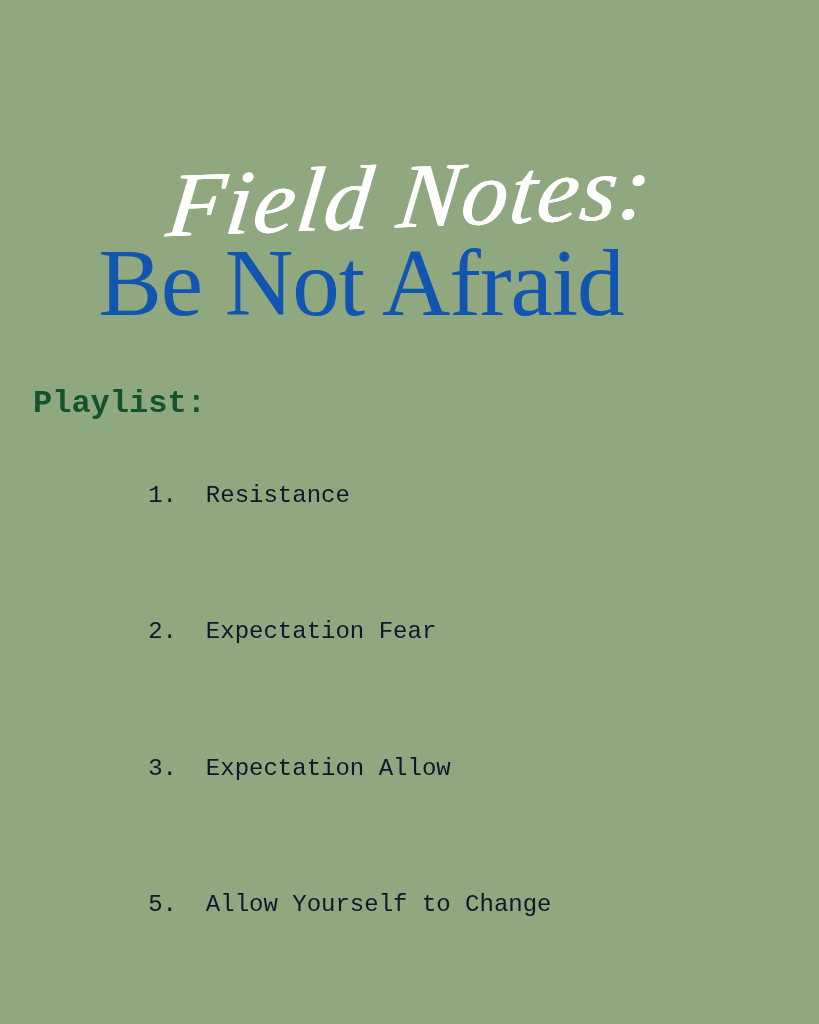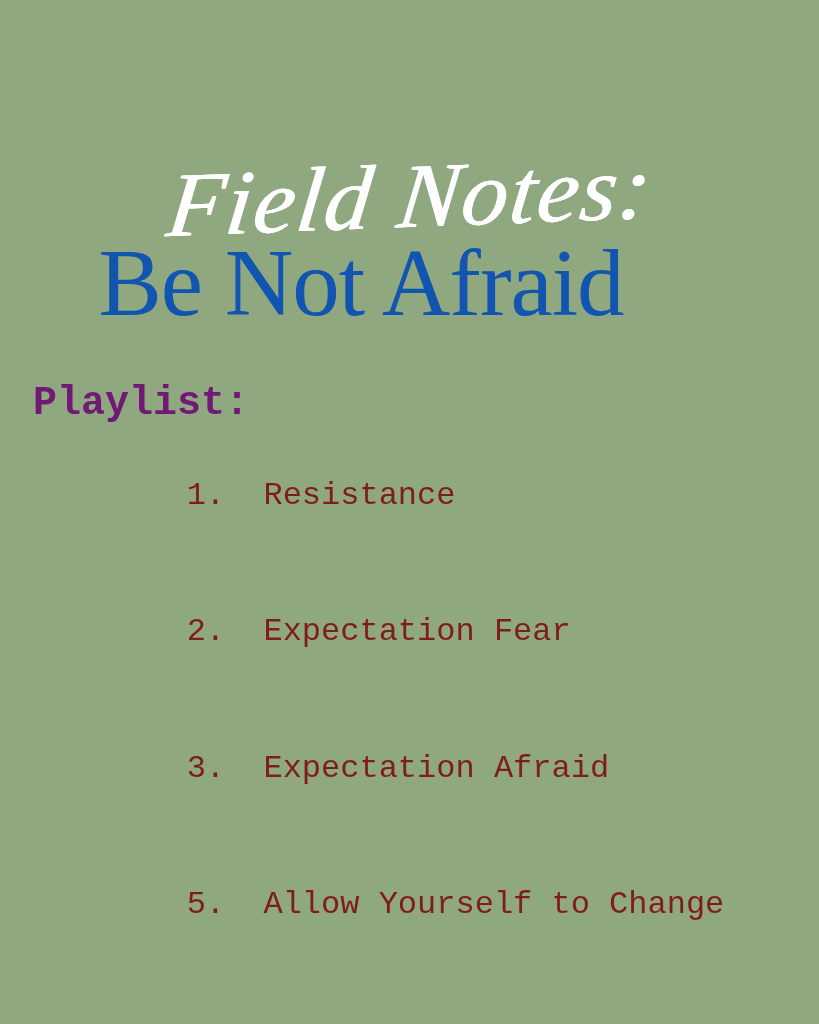--- a/index.html
+++ b/index.html
@@ -69,40 +69,40 @@
 
   
   .playlist {
     position: absolute;
     left: 33px;
     top: 381px;
     width: 780px;
   }
 
   .playlist-heading {
-    color: #701a75;
+    color: #14532d;
     font-family: "Liberation Mono", "DejaVu Sans Mono", monospace;
-    font-size: 40px;
+    font-size: 32px;
     font-weight: 700;
     line-height: 46px;
     letter-spacing: 0px;
     white-space: pre;
     margin: 0 0 0 0;
   }
 
   .playlist-list {
     list-style: none;
     margin: 0;
     padding: 0;
   }
 
   .playlist-item {
-    color: #7f1d1d;
+    color: #0f172a;
     font-family: "Liberation Mono", "DejaVu Sans Mono", monospace;
-    font-size: 32px;
+    font-size: 24px;
     font-weight: 400;
     line-height: 45.5px;
     white-space: pre;
     display: block;
   }
 
   .item-num {
     display: inline;
   }
   .item-strong {
@@ -126,21 +126,21 @@
     <div class="playlist-heading">Playlist:</div>
 
     <ul class="playlist-list">
       <li class="playlist-item">
         <span class="item-num">1.</span><span>  </span><span class="item-strong"></span><span class="item-text">Resistance</span>
       </li>
       <li class="playlist-item">
         <span class="item-num">2.</span><span>  </span><span class="item-strong"></span><span class="item-text">Expectation Fear</span>
       </li>
       <li class="playlist-item">
-        <span class="item-num">3.</span><span>  </span><span class="item-strong"></span><span class="item-text">Expectation Afraid</span>
+        <span class="item-num">3.</span><span>  </span><span class="item-strong"></span><span class="item-text">Expectation Allow</span>
       </li>
       <li class="playlist-item">
         <span class="item-num">5.</span><span>  </span><span class="item-strong"></span><span class="item-text">Allow Yourself to Change</span>
       </li>
 
     </ul>
   </div>
 
 </div>
 

